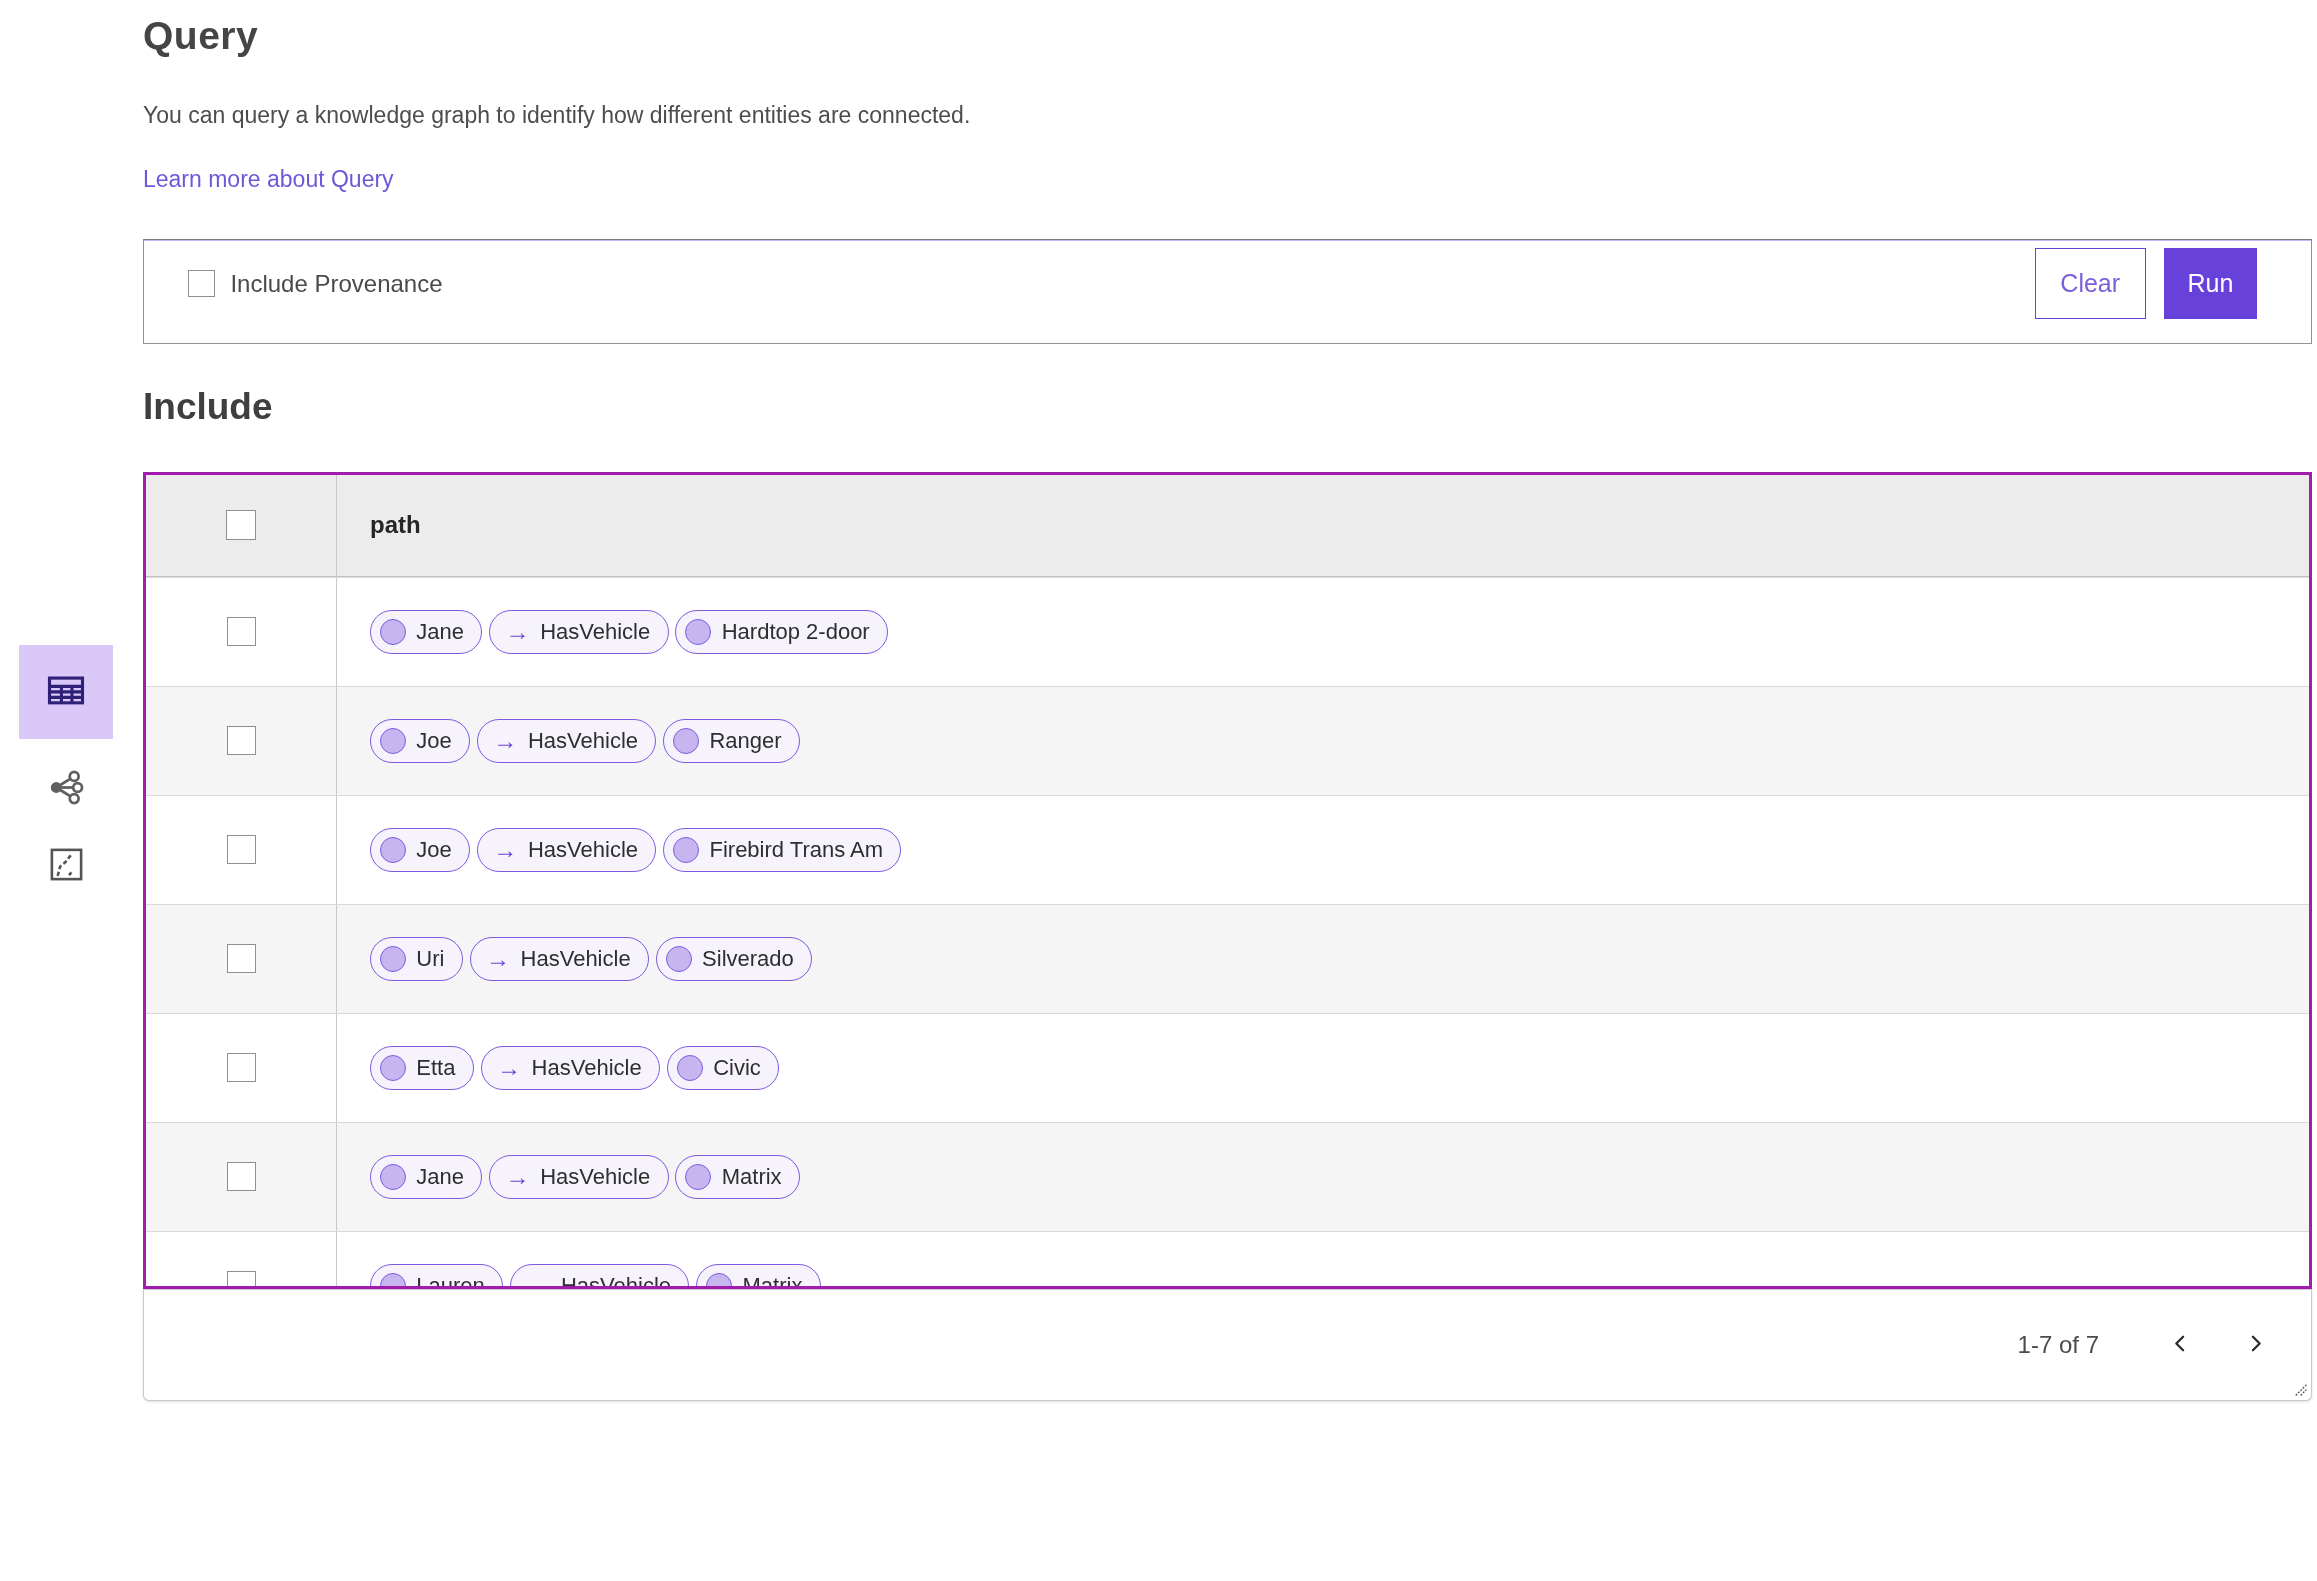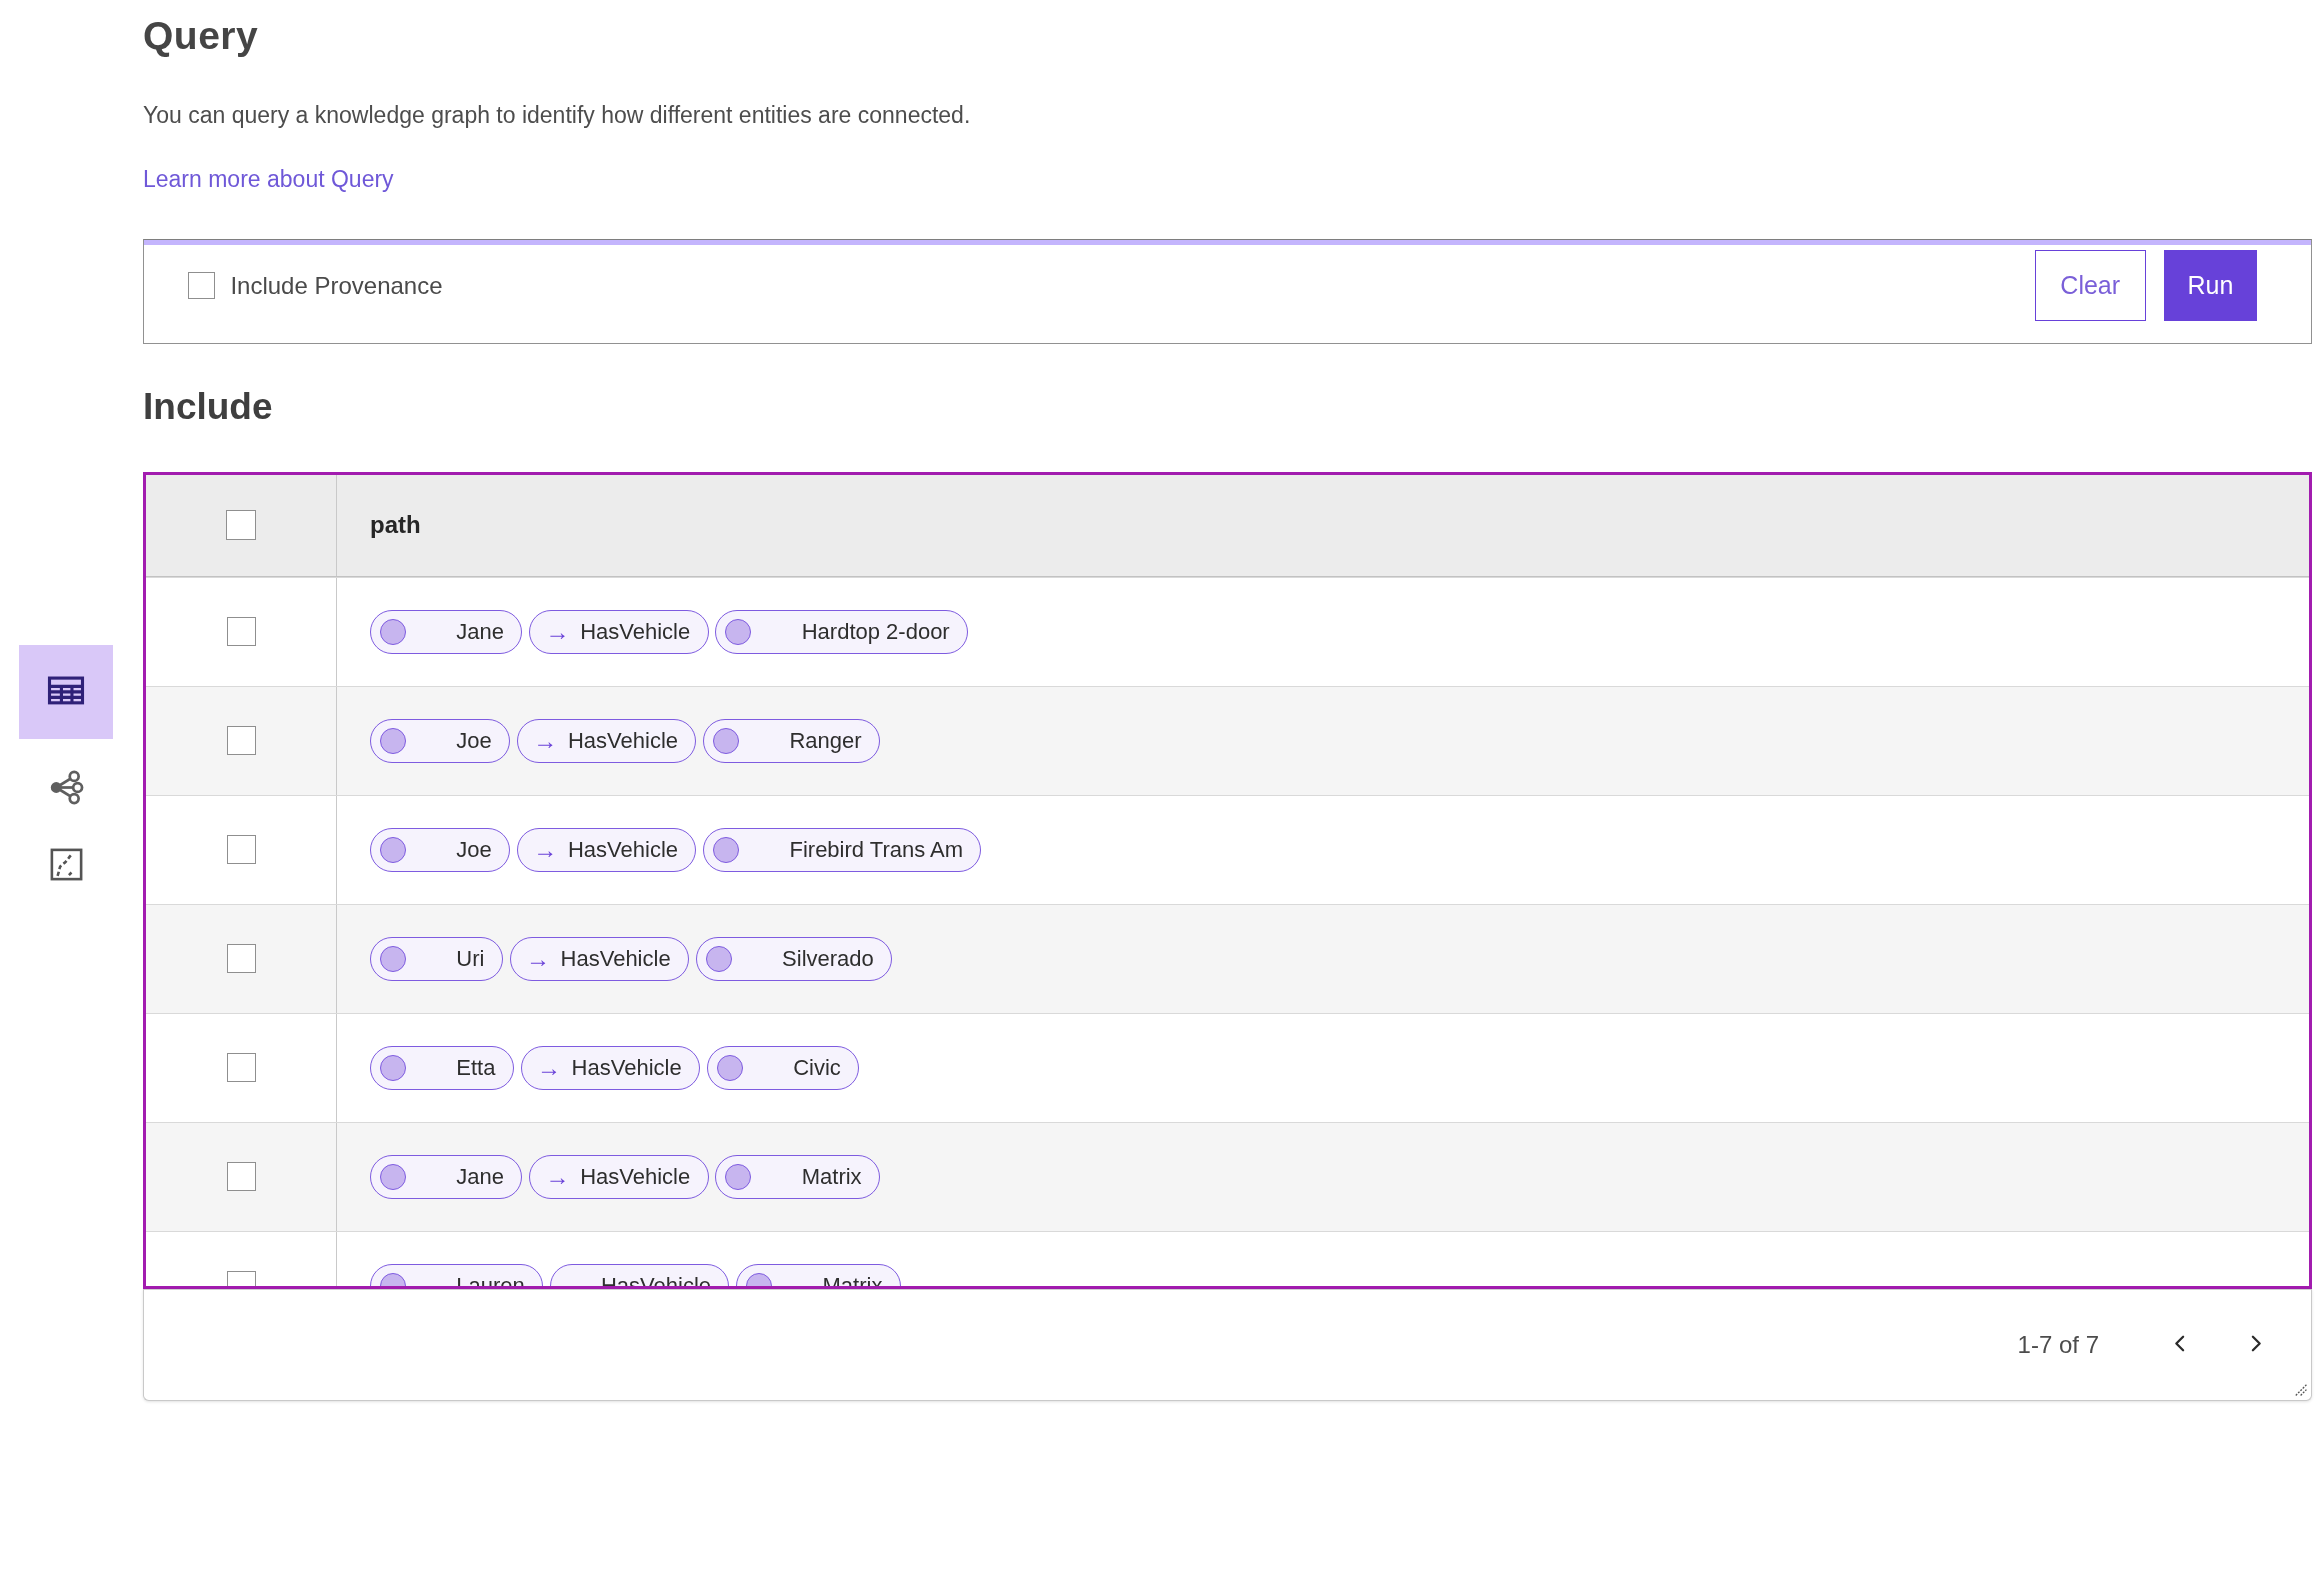--- a/index.html
+++ b/index.html
@@ -23,21 +23,21 @@
     background:#fff; border-radius:50%; border:1px solid #6a3bd8; }
   .show-query-toggle .lbl { margin-left:11.6px; font-size:26px; color:#6a52d8; }
 
   
   .query-box { margin-top:46px; width:2169px; border:1px solid #919191;
     border-top:1.9px solid #7e7e7e; background:#fff; }
   .query-textarea { position:relative; height:174px; padding:23px 23px;
     font-family:"DejaVu Sans Mono", monospace; font-size:24px; color:#1c1c1c;
     white-space:pre; cursor:text; }
   .resize-handle { position:absolute; right:4.8px; bottom:3.9px; width:17.4px; height:17.4px; }
-  .query-toolbar { border-top:5px solid #c4b5fd; height:103px; display:flex;
+  .query-toolbar { border-top:1px solid #c4b5fd; height:103px; display:flex;
     align-items:center; padding:0 54px 16px 44px; }
   .checkbox { width:27px; height:27px; border:1.9px solid #8f8f8f; background:#fff;
     flex:0 0 auto; cursor:pointer; }
   .prov-label { margin-left:15.4px; font-size:24px; color:#4a4a4a; }
   .toolbar-spacer { flex:1; }
   .btn { height:71px; font-size:25px; font-family:"Liberation Sans", sans-serif;
     cursor:pointer; display:flex; align-items:center; justify-content:center; }
   .btn-clear { width:111px; background:#fff; border:1.9px solid #6741d9; color:#7a5fd8; }
   .btn-run { width:93px; margin-left:18.3px; background:#6741d9; border:none; color:#fff; }
 
@@ -62,21 +62,21 @@
   .col-label { font-size:24px; font-weight:700; color:#262626; }
   .t-row { height:109px; display:flex; border-top:1px solid #d9d9d9; background:#fff; }
   .t-row:nth-child(odd) { background:#f5f5f5; }
   .t-row:first-child { border-top:none; }
   .row-checkbox { width:29px; height:29px; border:1.9px solid #8f8f8f; background:#fff;
     cursor:pointer; }
 
   .pills { display:flex; align-items:center; gap:6.8px; }
   .pill { height:44px; border:1.9px solid #7e5be0; border-radius:22px; background:#f6f3fd;
     display:inline-flex; align-items:center; cursor:pointer; }
-  .pill-node { padding:0 17.4px 0 8.7px;gap:40px; }
+  .pill-node { padding:0 17.4px 0 8.7px; }
   .pill-edge { padding:0 17.4px 0 15.4px; }
   .node-circle { width:26px; height:26px; border-radius:50%; background:#c7b5ef;
     border:1.9px solid #7e5be0; flex:0 0 auto; }
   .pill .txt { margin-left:10.6px; font-size:22px; color:#2e2e2e; }
   .edge-arrow { font-size:24px; color:#6a42d8; }
 
   
   .pagination-bar { width:2169px; height:112px; background:#fff;
     border:1px solid #c9c9c9; border-top:1px solid #cfcfcf; border-radius:0 0 5.8px 5.8px;
     box-shadow:0 1px 2.9px rgba(0,0,0,0.12); display:flex; align-items:center;

